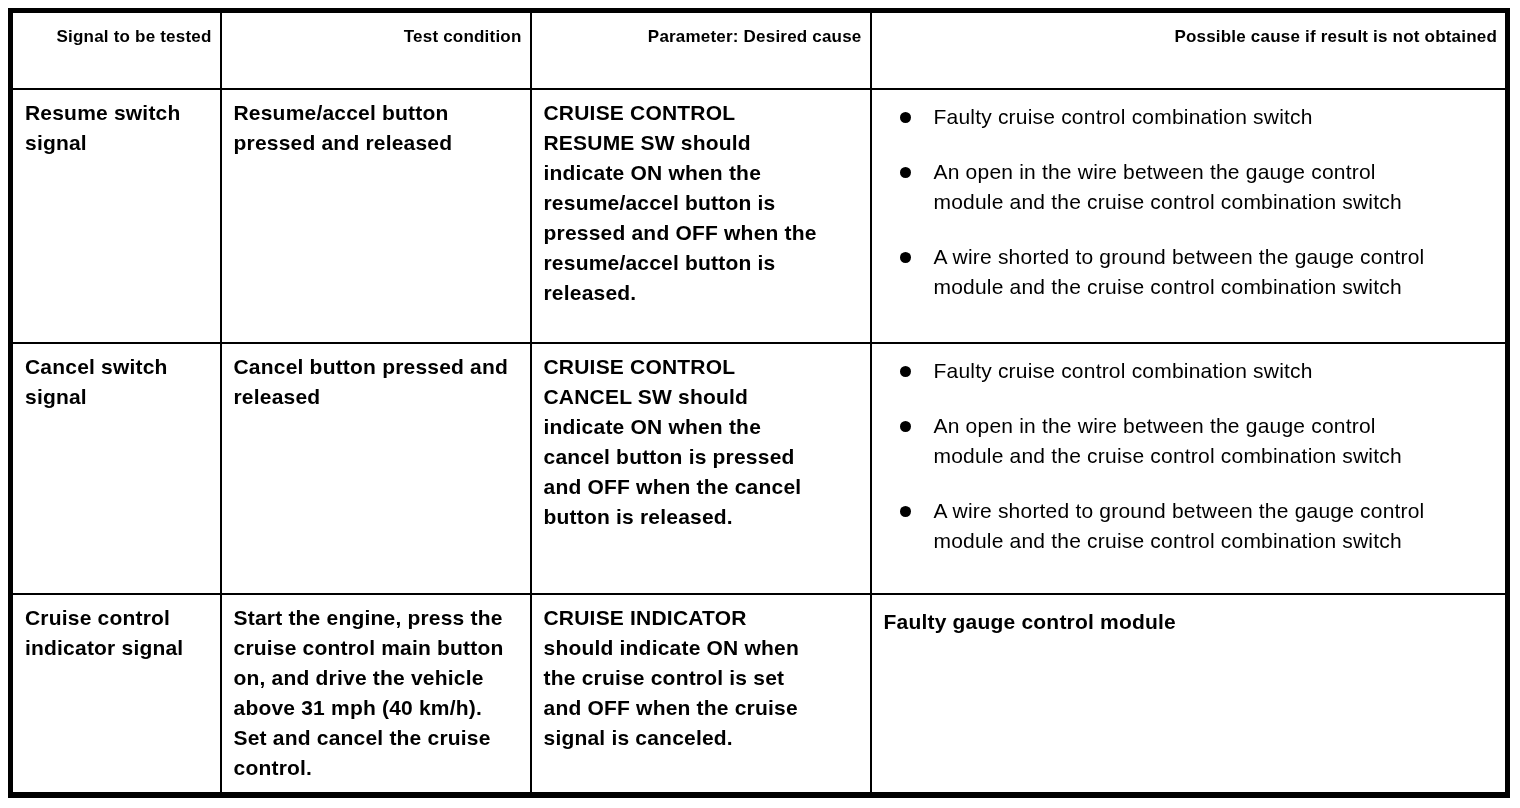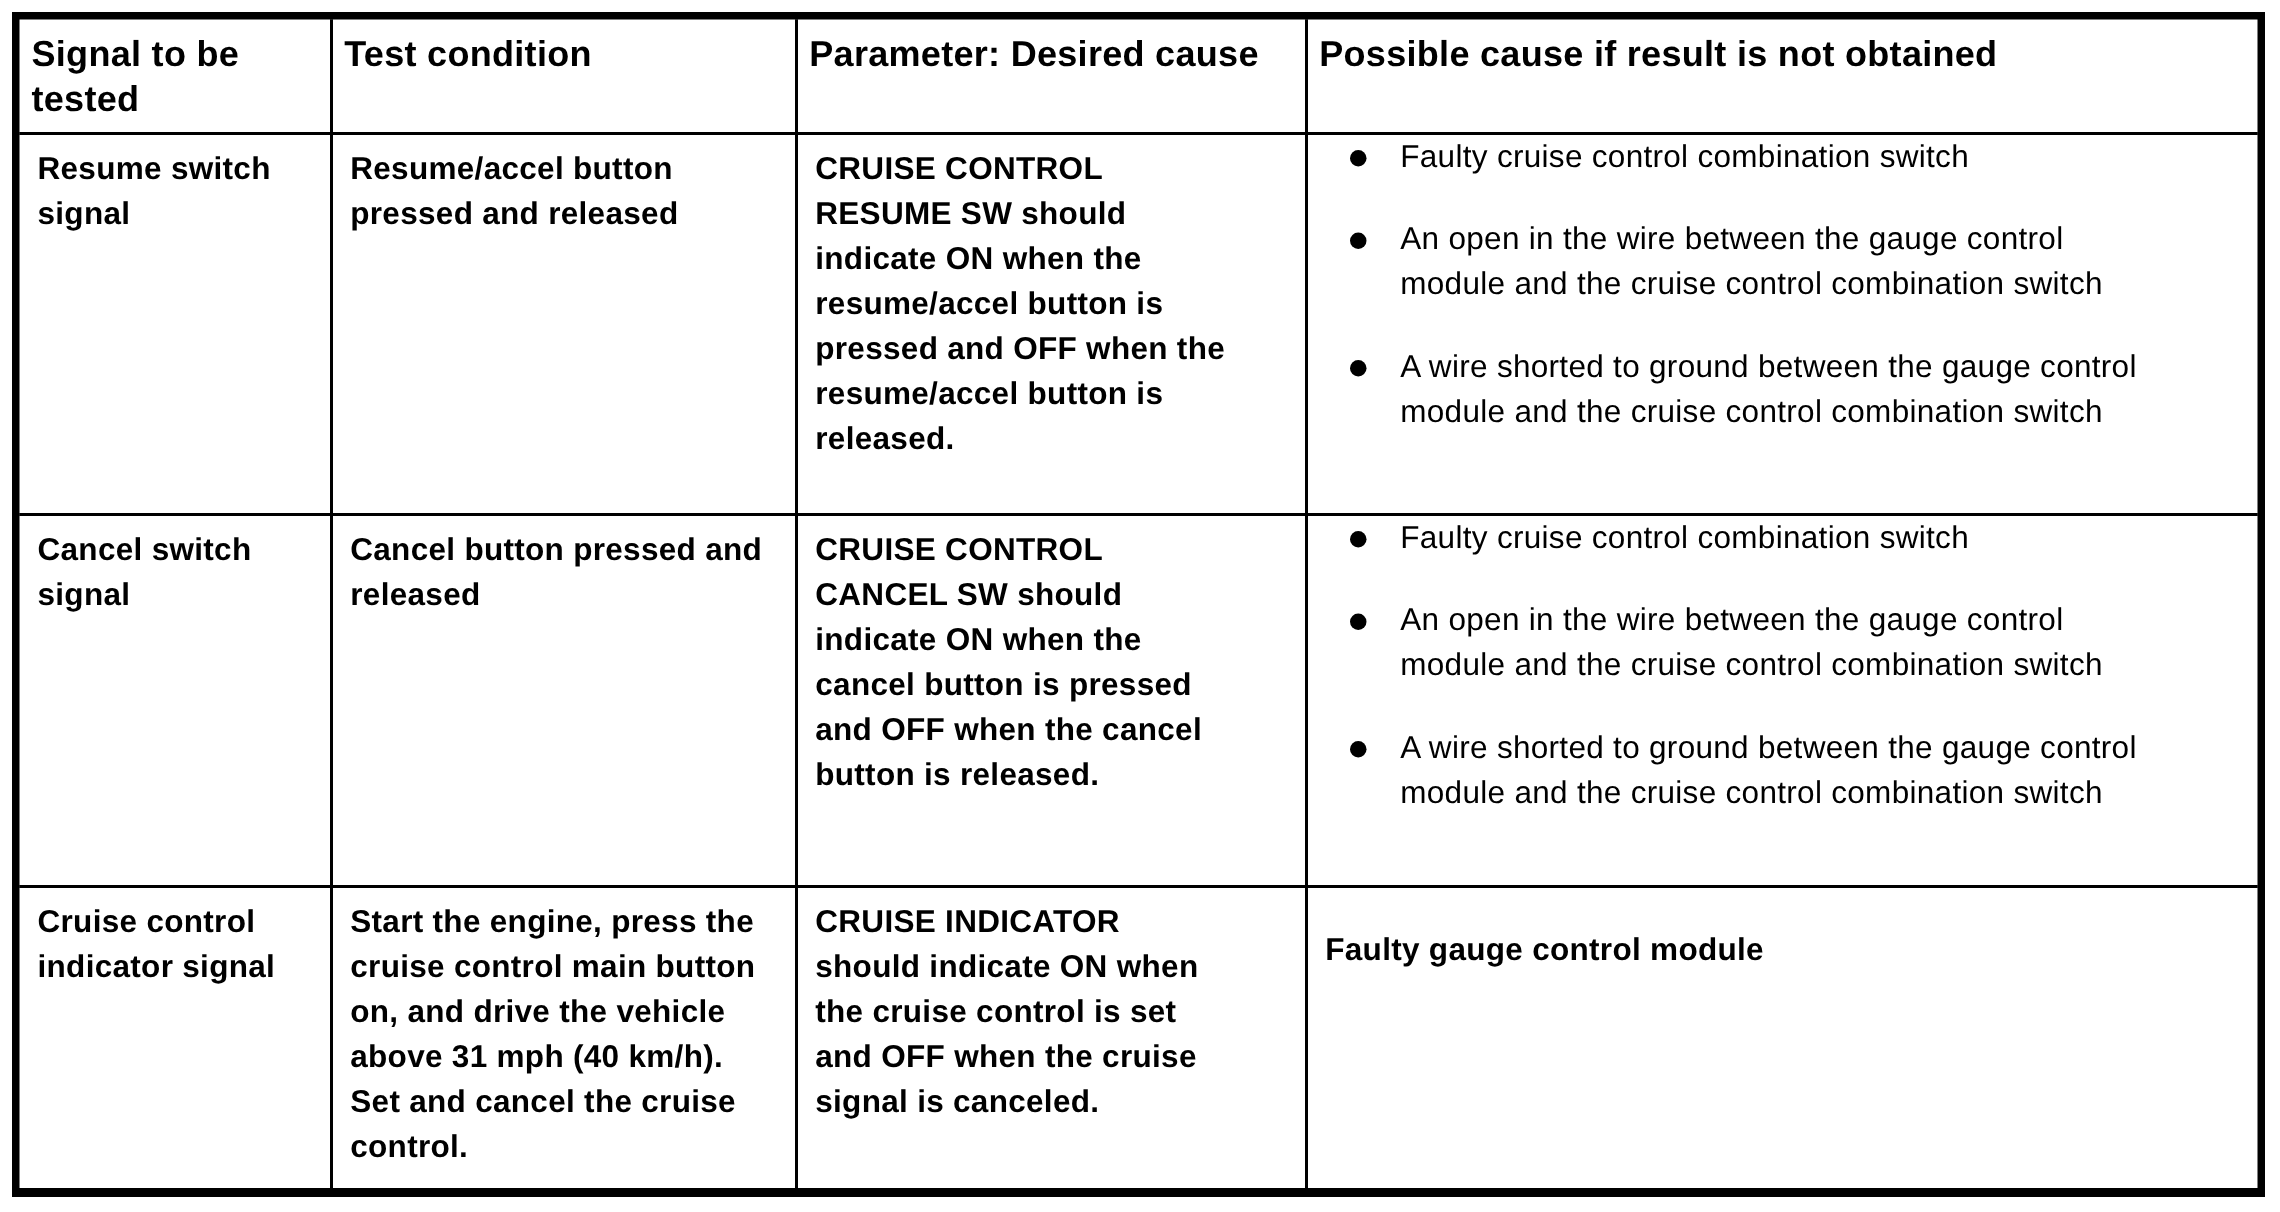--- a/index.html
+++ b/index.html
@@ -29,38 +29,38 @@
   }
   table.diag th, table.diag td {
     border: 2px solid #000000;
     vertical-align: top;
     box-sizing: border-box;
   }
   thead tr { height: 78px; }
   tbody tr:nth-child(1) { height: 254px; }
   tbody tr:nth-child(2) { height: 248px; }
   th {
-    font-size: 24px;
+    font-size: 17px;
     font-weight: bold;
-    text-align: left;
+    text-align: right;
     padding: 9px 8px 0 8px;
     line-height: 30px;
     letter-spacing: 0.2px;
   }
   th .hdr-text { display: inline-block; max-width: 180px; }
   th:nth-child(2) .hdr-text, th:nth-child(3) .hdr-text, th:nth-child(4) .hdr-text { max-width: none; }
   td {
     font-size: 21px;
     line-height: 30px;
     padding: 8px 12px;
     letter-spacing: 0.2px;
   }
   td .celltext { max-width: 275px; font-weight: bold; }
-  td.causes-cell { padding: 0 12px; }
-  td.causes-cell .celltext { max-width: none; margin-top: 27px; }
+  td.causes-cell { padding: 12px 12px; }
+  td.causes-cell .celltext { max-width: none; }
   ul.cause-list {
     list-style: none;
     margin: 0;
     padding: 0;
   }
   ul.cause-list li {
     display: flex;
     align-items: flex-start;
     margin: 0 0 25px 0;
   }

